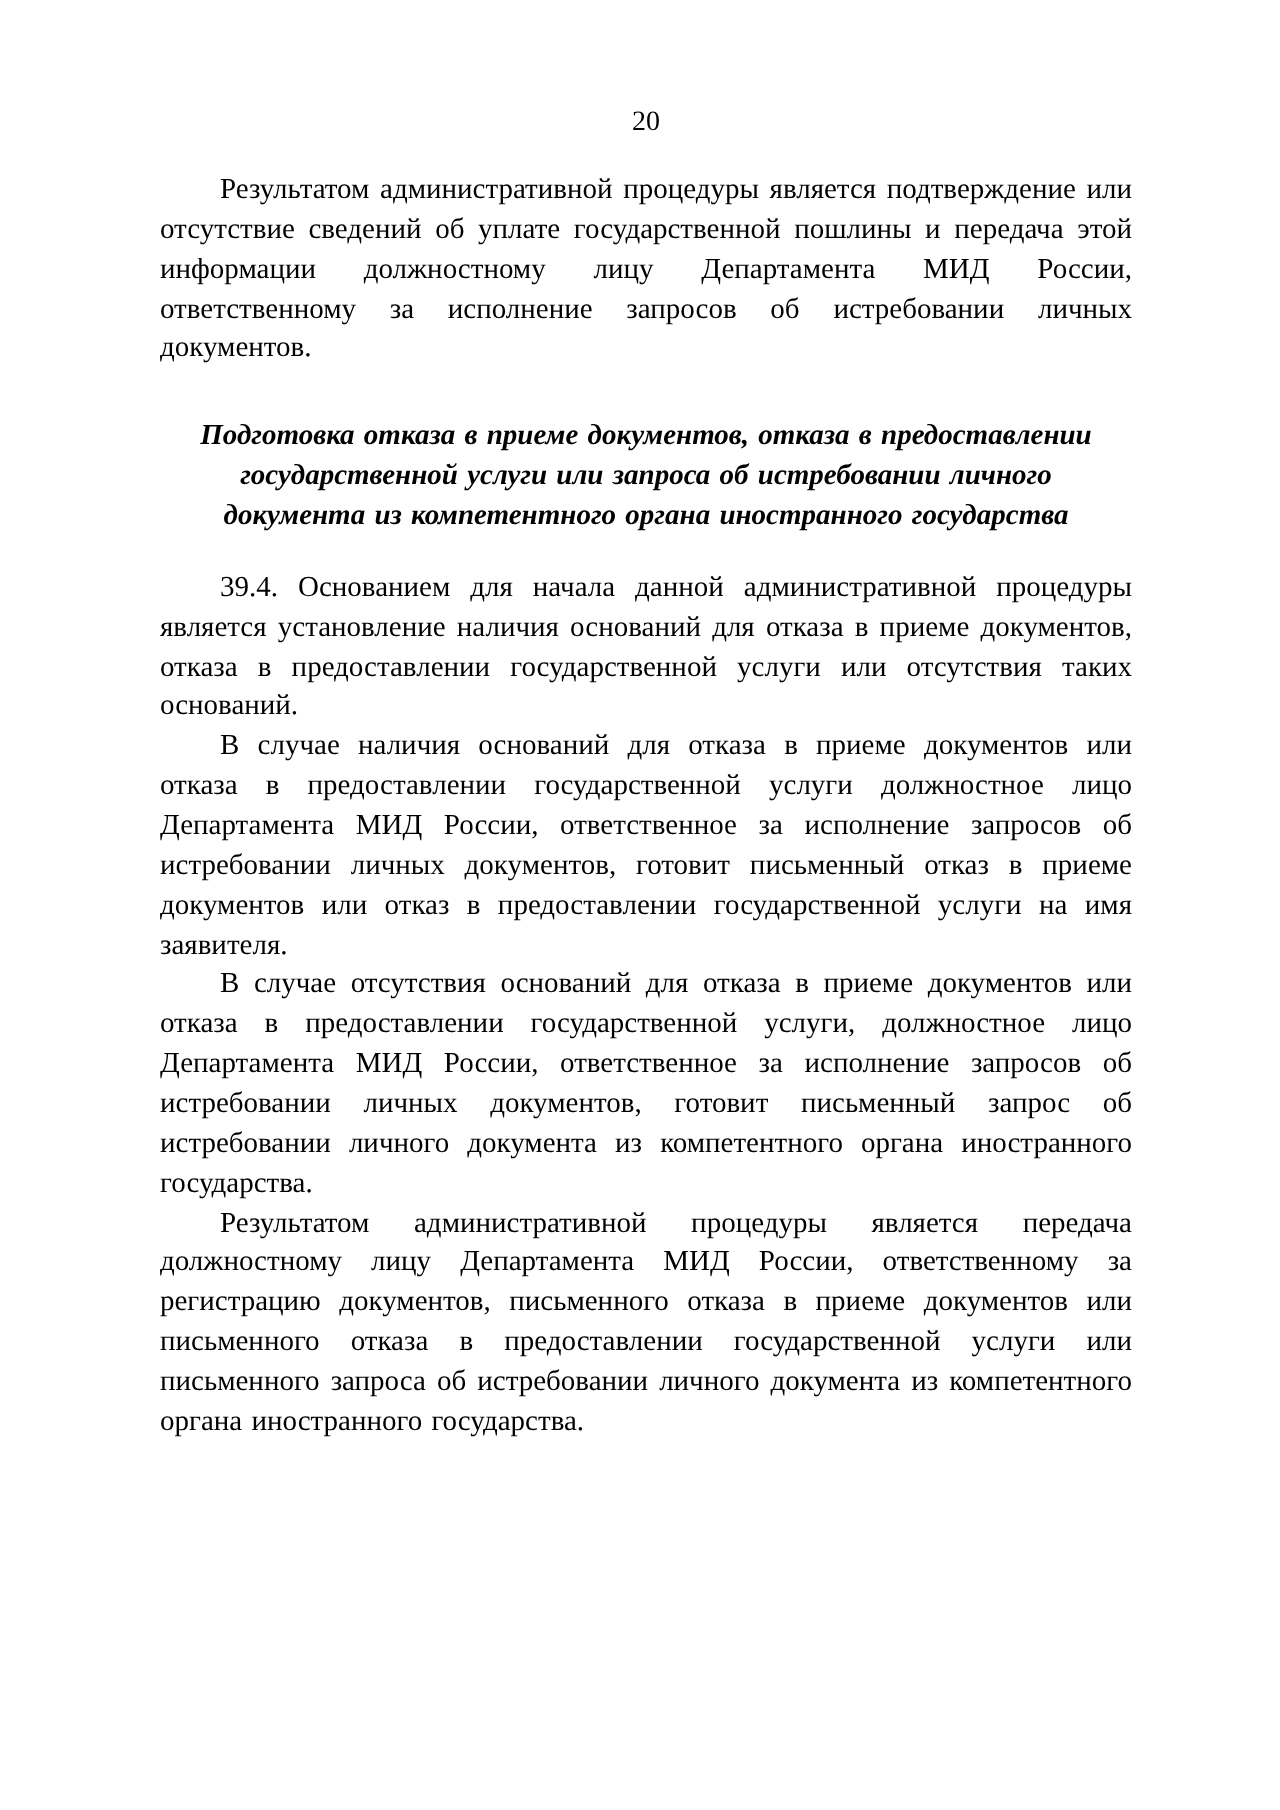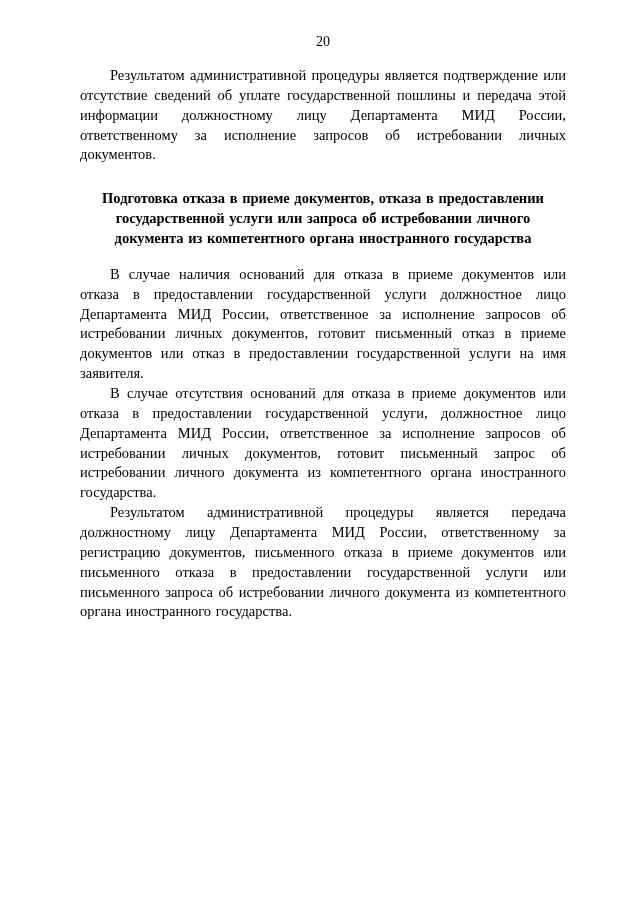--- a/index.html
+++ b/index.html
@@ -11,21 +11,21 @@
     width: 640px;
     height: 905px;
     font-family: "Liberation Serif", serif;
     color: #000000;
     overflow: hidden;
   }
   .page {
     box-sizing: border-box;
     width: 640px;
     height: 905px;
-    padding: 34px 74px 40px 80px;
+    padding: 54px 74px 40px 80px;
     background: #ffffff;
   }
   .page-number {
     text-align: center;
     font-size: 14px;
     margin: 0 0 16px 0;
   }
   .para {
     margin: 0;
     font-size: 14.5px;
@@ -34,34 +34,36 @@
     text-indent: 30px;
     word-spacing: 1px;
   }
   .section-heading {
     font-weight: bold;
     font-size: 14.5px;
     line-height: 1.37;
     text-align: center;
     text-indent: 0;
     margin: 24px 4px 16px 4px;
+    font-style: italic;
   }
 </style>
 </head>
 <body>
 
 <div class="page">
 
   <div class="page-number">20</div>
 
 
   <p class="para">Результатом административной процедуры является подтверждение или отсутствие сведений об уплате государственной пошлины и передача этой информации должностному лицу Департамента МИД России, ответственному за исполнение запросов об истребовании личных документов.</p>
 
   <p class="para section-heading">Подготовка отказа в приеме документов, отказа в предоставлении государственной услуги или запроса об истребовании личного документа из компетентного органа иностранного государства</p>
 
+  <p class="para">39.4. Основанием для начала данной административной процедуры является установление наличия оснований для отказа в приеме документов, отказа в предоставлении государственной услуги или отсутствия таких оснований.</p>
 
   <p class="para">В случае наличия оснований для отказа в приеме документов или отказа в предоставлении государственной услуги должностное лицо Департамента МИД России, ответственное за исполнение запросов об истребовании личных документов, готовит письменный отказ в приеме документов или отказ в предоставлении государственной услуги на имя заявителя.</p>
 
 
   <p class="para">В случае отсутствия оснований для отказа в приеме документов или отказа в предоставлении государственной услуги, должностное лицо Департамента МИД России, ответственное за исполнение запросов об истребовании личных документов, готовит письменный запрос об истребовании личного документа из компетентного органа иностранного государства.</p>
 
 
   <p class="para">Результатом административной процедуры является передача должностному лицу Департамента МИД России, ответственному за регистрацию документов, письменного отказа в приеме документов или письменного отказа в предоставлении государственной услуги или письменного запроса об истребовании личного документа из компетентного органа иностранного государства.</p>
 
 </div>

